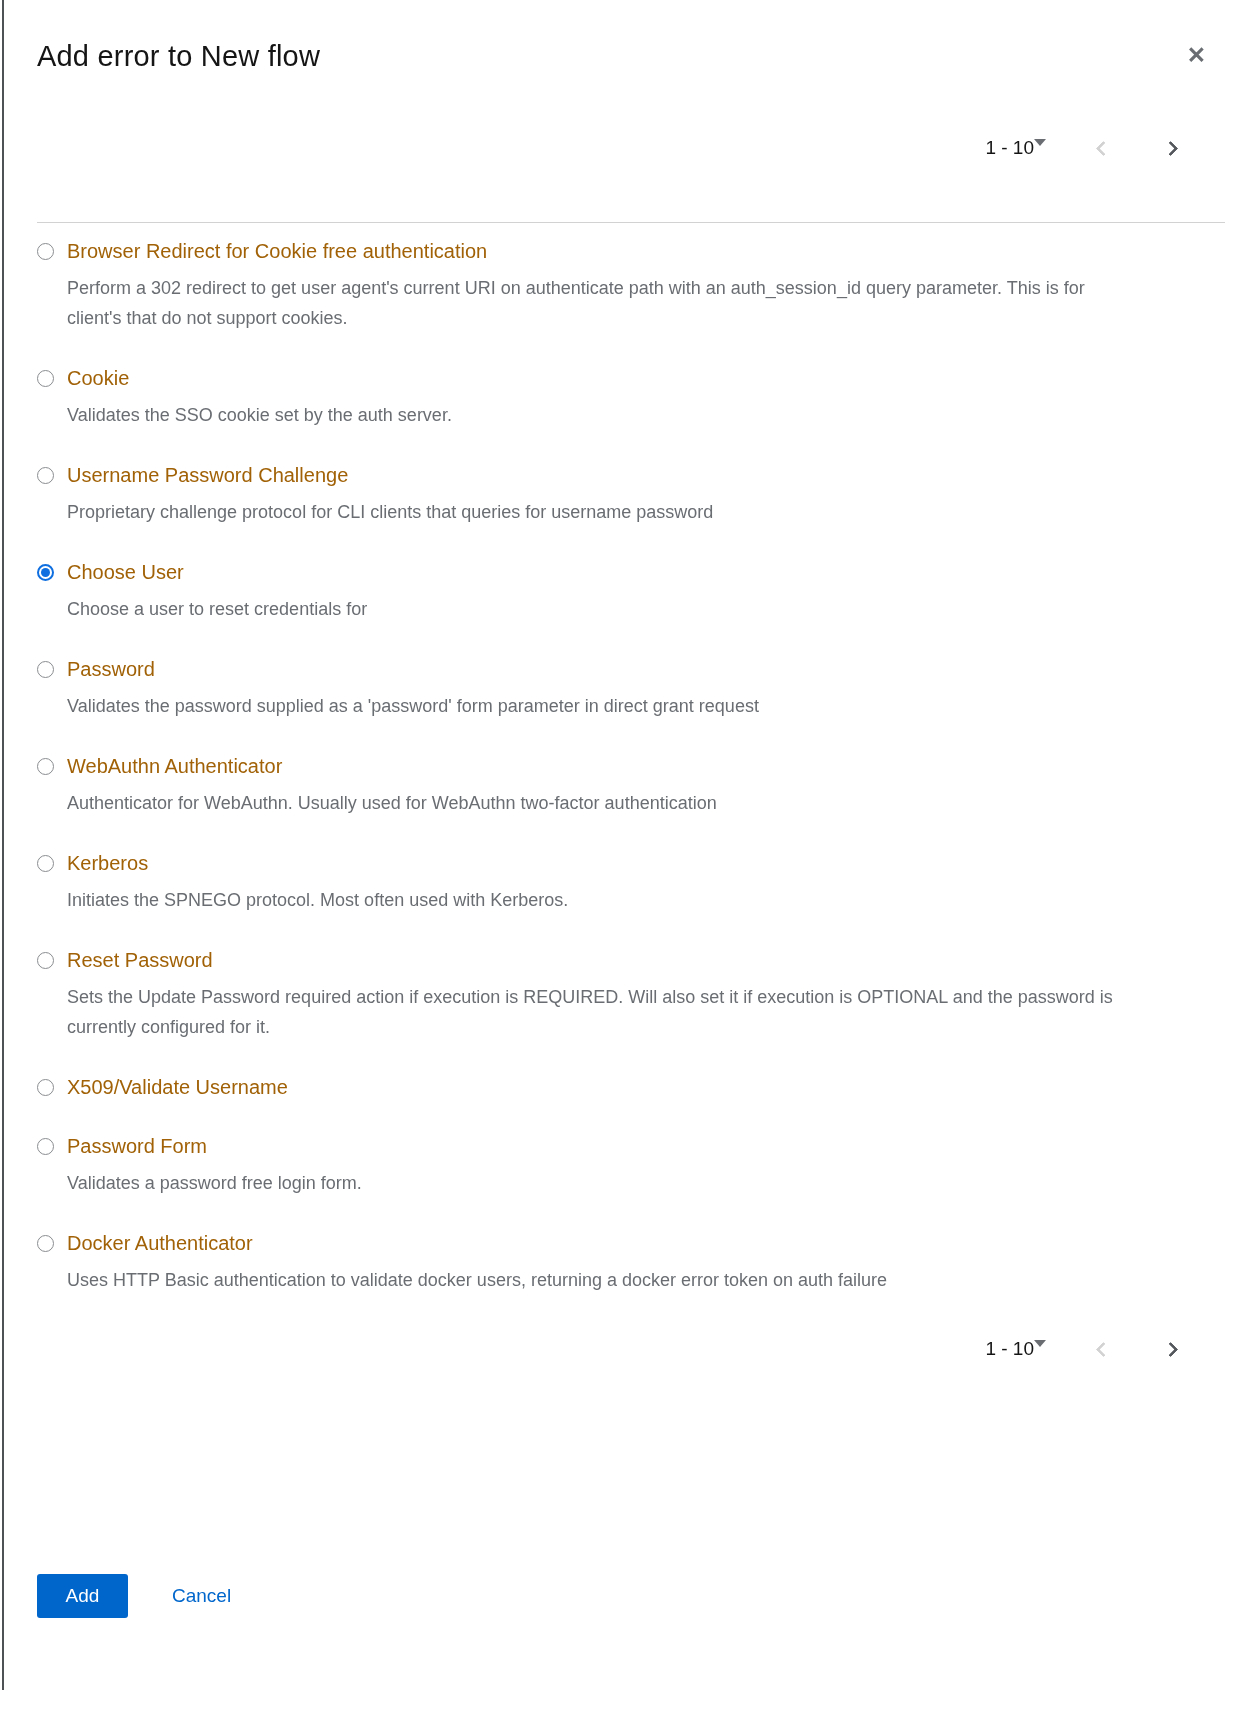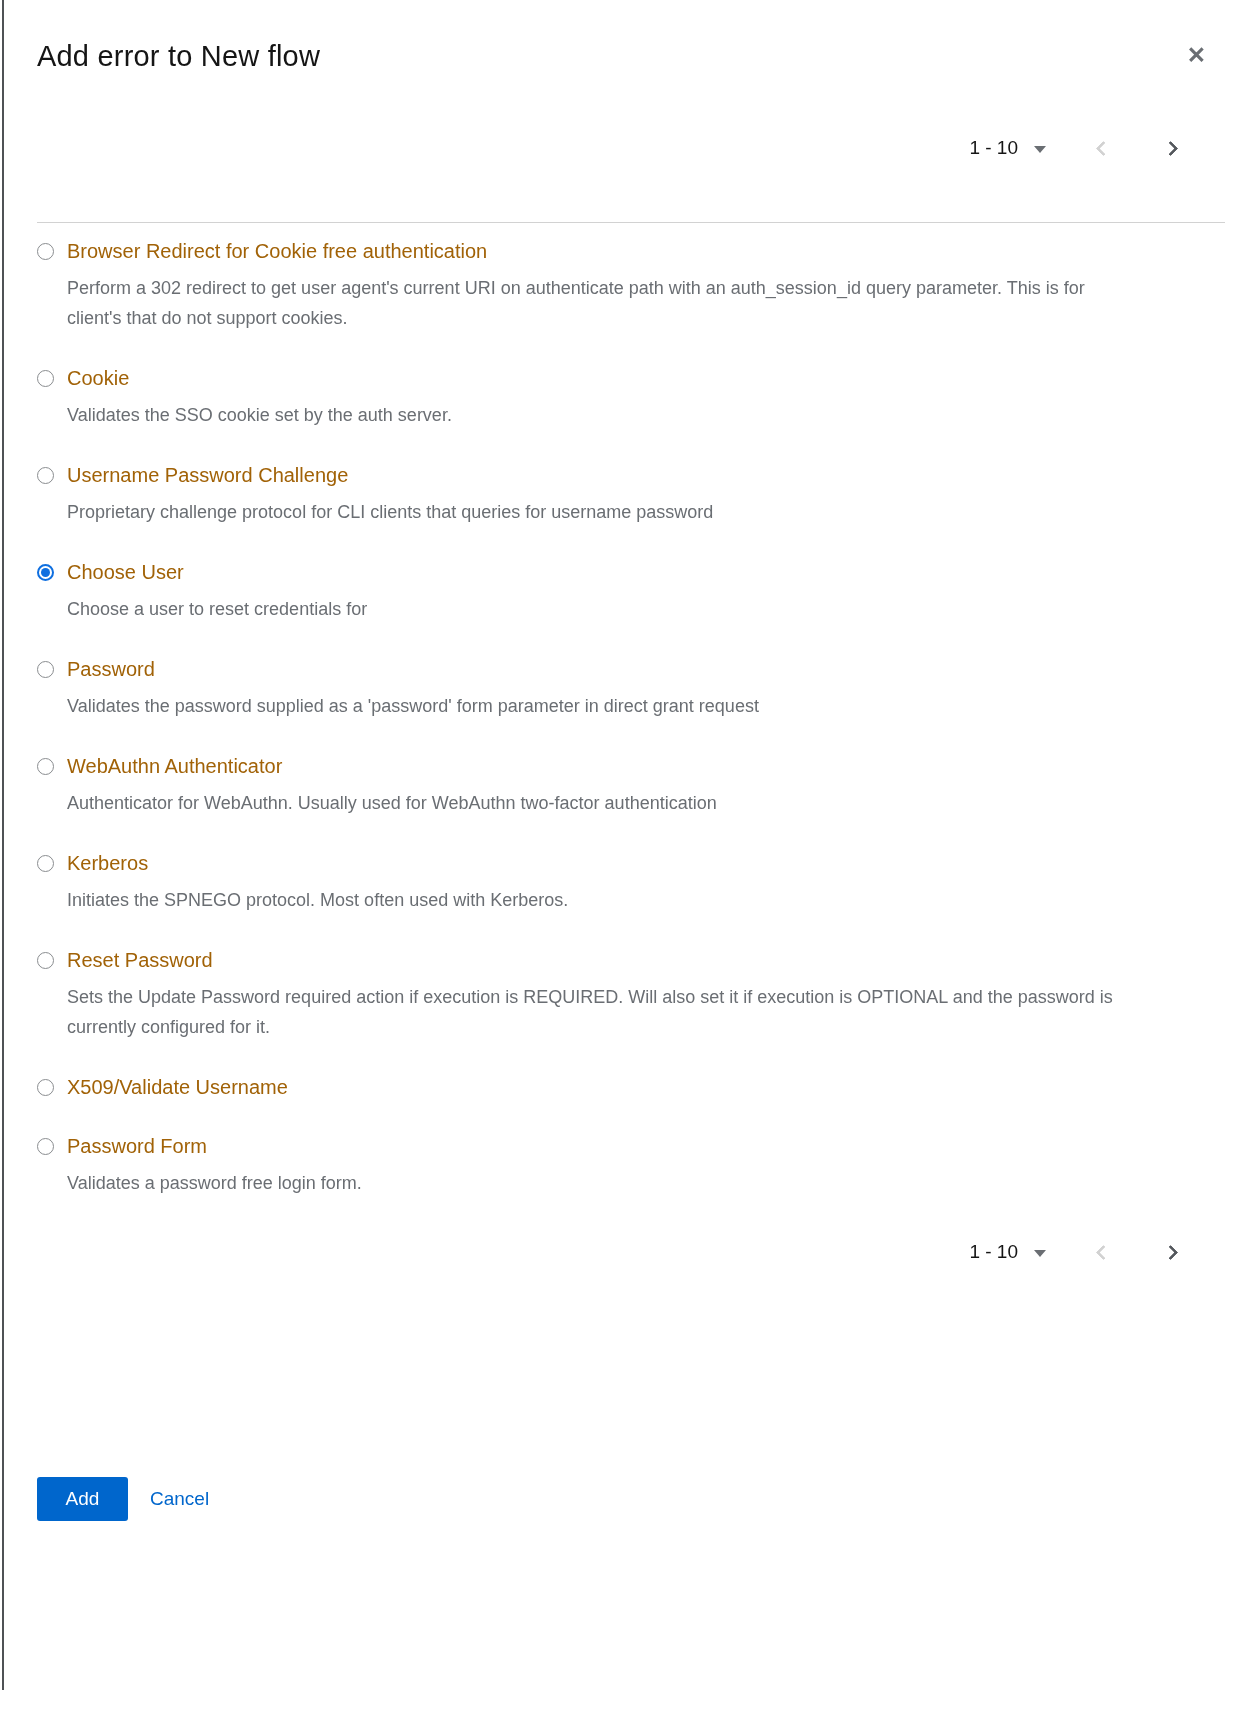--- a/index.html
+++ b/index.html
@@ -13,21 +13,21 @@
   
   .modal-header { padding-top:36px; position:relative; }
   .modal-title { font-size:29px; line-height:40px; font-weight:500; color:#151515; letter-spacing:0.2px; }
   .close-btn { position:absolute; top:40px; right:15px; background:none; border:none; cursor:pointer;
                color:#6a6e73; font-size:23px; font-weight:700; line-height:1; padding:4px; }
 
   
   .pager { display:flex; justify-content:flex-end; align-items:center; height:40px; padding-right:43px; }
   .pager.top { margin-top:52px; }
   .pager.bottom { margin-top:34px; }
-  .range-btn { display:flex; align-items:center; gap:16px; background:none; border:none; cursor:pointer;
+  .range-btn { display:flex; align-items:flex-start; background:none; border:none; cursor:pointer;
                font-family:inherit; font-size:19px; color:#151515; }
   .caret { width:0; height:0; border-left:6px solid transparent; border-right:6px solid transparent;
            border-top:7px solid #6a6e73; margin-top:2px; }
   .nav-btn { background:none; border:none; cursor:pointer; padding:6px; line-height:0; }
   .nav-btn.prev { margin-left:46px; color:#d2d2d2; }
   .nav-btn.next { margin-left:44px; color:#54585d; }
   .nav-btn[disabled] { cursor:default; }
   .chev { display:inline-block; width:11px; height:11px; border:solid currentColor;
           border-width:0 3px 3px 0; border-radius:1.5px; }
   .chev.left  { transform:rotate(135deg); }
@@ -45,21 +45,21 @@
   .radio.selected::after { content:""; position:absolute; inset:2px; border-radius:50%;
                            background:var(--radio-blue, #0f6fe0); }
   .step-label { margin-left:13px; font-size:20px; line-height:28px; color:#a16207; }
   .step-desc { margin-left:30px; margin-top:8px; max-width:1058px;
                font-size:18px; line-height:30px; color:#6a6e73; }
 
   
   .modal-footer { display:flex; align-items:center; margin-top:205px; }
   .btn-primary { width:91px; height:44px; background:var(--primary, #0066cc); color:#fff;
                  border:none; border-radius:3px; font-family:inherit; font-size:19px; cursor:pointer; }
-  .cancel-link { margin-left:22px; color:var(--primary, #0066cc); font-size:19px;
+  .cancel-link { margin-left:44px; color:var(--primary, #0066cc); font-size:19px;
                  text-decoration:none; cursor:pointer; }
 </style>
 </head>
 <body>
 
 <div class="modal">
   <div class="left-edge"></div>
 
   <header class="modal-header">
     <h1 class="modal-title">Add error to New flow</h1>
@@ -146,20 +146,27 @@
           <span class="step-label">X509/Validate Username</span>
         </div>
       </li>
       <li class="step-item">
         <div class="step-row">
           <span class="radio"></span>
           <span class="step-label">Password Form</span>
         </div>
         <p class="step-desc">Validates a password free login form.</p>
       </li>
+      <li class="step-item">
+        <div class="step-row">
+          <span class="radio"></span>
+          <span class="step-label">Docker Authenticator</span>
+        </div>
+        <p class="step-desc">Uses HTTP Basic authentication to validate docker users, returning a docker error token on auth failure</p>
+      </li>
     </ul>
 
   <div class="pager bottom">
     <button class="range-btn">
       <span>1 - 10</span>
       <span class="caret"></span>
     </button>
     <button class="nav-btn prev" disabled="">
       <span class="chev left"></span>
     </button>

